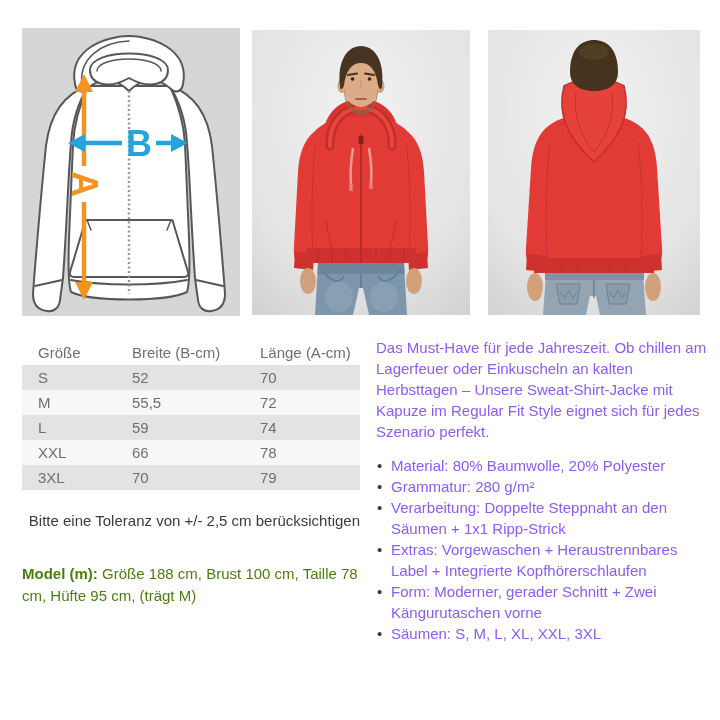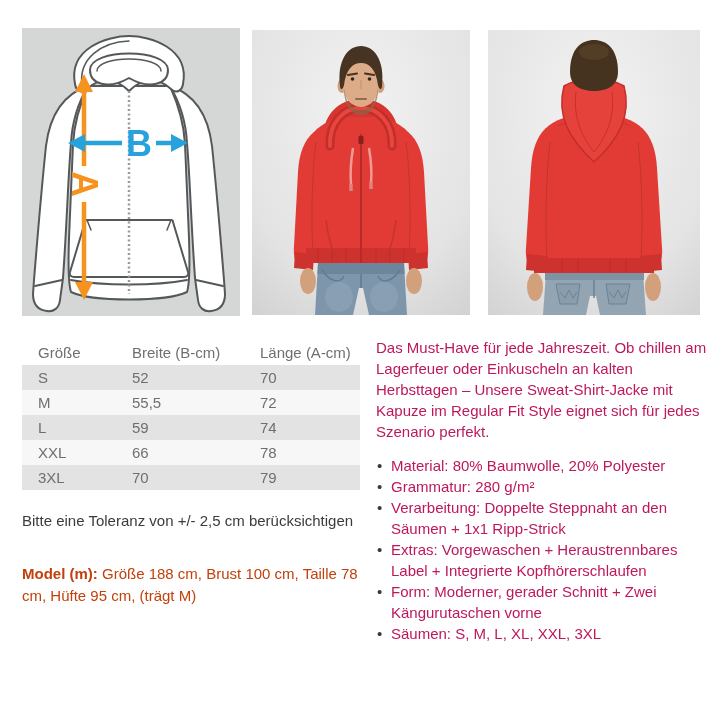--- a/index.html
+++ b/index.html
@@ -17,26 +17,26 @@
   
   #left-col { left:22px; top:340px; width:338px; }
   table#size-table { width:338px; border-collapse:collapse; table-layout:fixed; font-size:15px; color:#6f6f6f; }
   #size-table col.c1 { width:110px; }
   #size-table col.c2 { width:128px; }
   #size-table col.c3 { width:100px; }
   #size-table th, #size-table td { height:25px; text-align:left; font-weight:400; vertical-align:middle; padding:0; }
   #size-table th:first-child, #size-table td:first-child { padding-left:16px; }
   #size-table tbody tr:nth-child(odd)  { background:#e3e3e3; }
   #size-table tbody tr:nth-child(even) { background:#f7f7f7; }
-  .tolerance { margin-top:22px; font-size:15px; color:#3b3b3b; }
-  .model-note { margin-top:34px; font-size:15px; line-height:22px; color:#c2410c; }
+  .tolerance { margin-top:22px; font-size:15px; color:#3b3b3b;text-align:right; }
+  .model-note { margin-top:34px; font-size:15px; line-height:22px; color:#4d7c0f; }
   .model-note b { font-weight:700; }
 
   
-  #right-col { left:376px; top:337px; width:340px; font-size:15px; line-height:21px; color:#be185d; }
+  #right-col { left:376px; top:337px; width:340px; font-size:15px; line-height:21px; color:#8b5cf6; }
   #right-col ul { list-style:none; margin-top:13px; }
   #right-col li { position:relative; padding-left:15px; }
   #right-col li::before { content:"\2022"; position:absolute; left:1px; top:0; color:#3b3b3b; }
 </style>
 </head>
 <body>
 
 <div id="diagram-box" class="abs">
   <svg viewBox="0 0 218 288" width="218" height="288">
     <rect width="218" height="288" fill="#d5d6d6"></rect>

